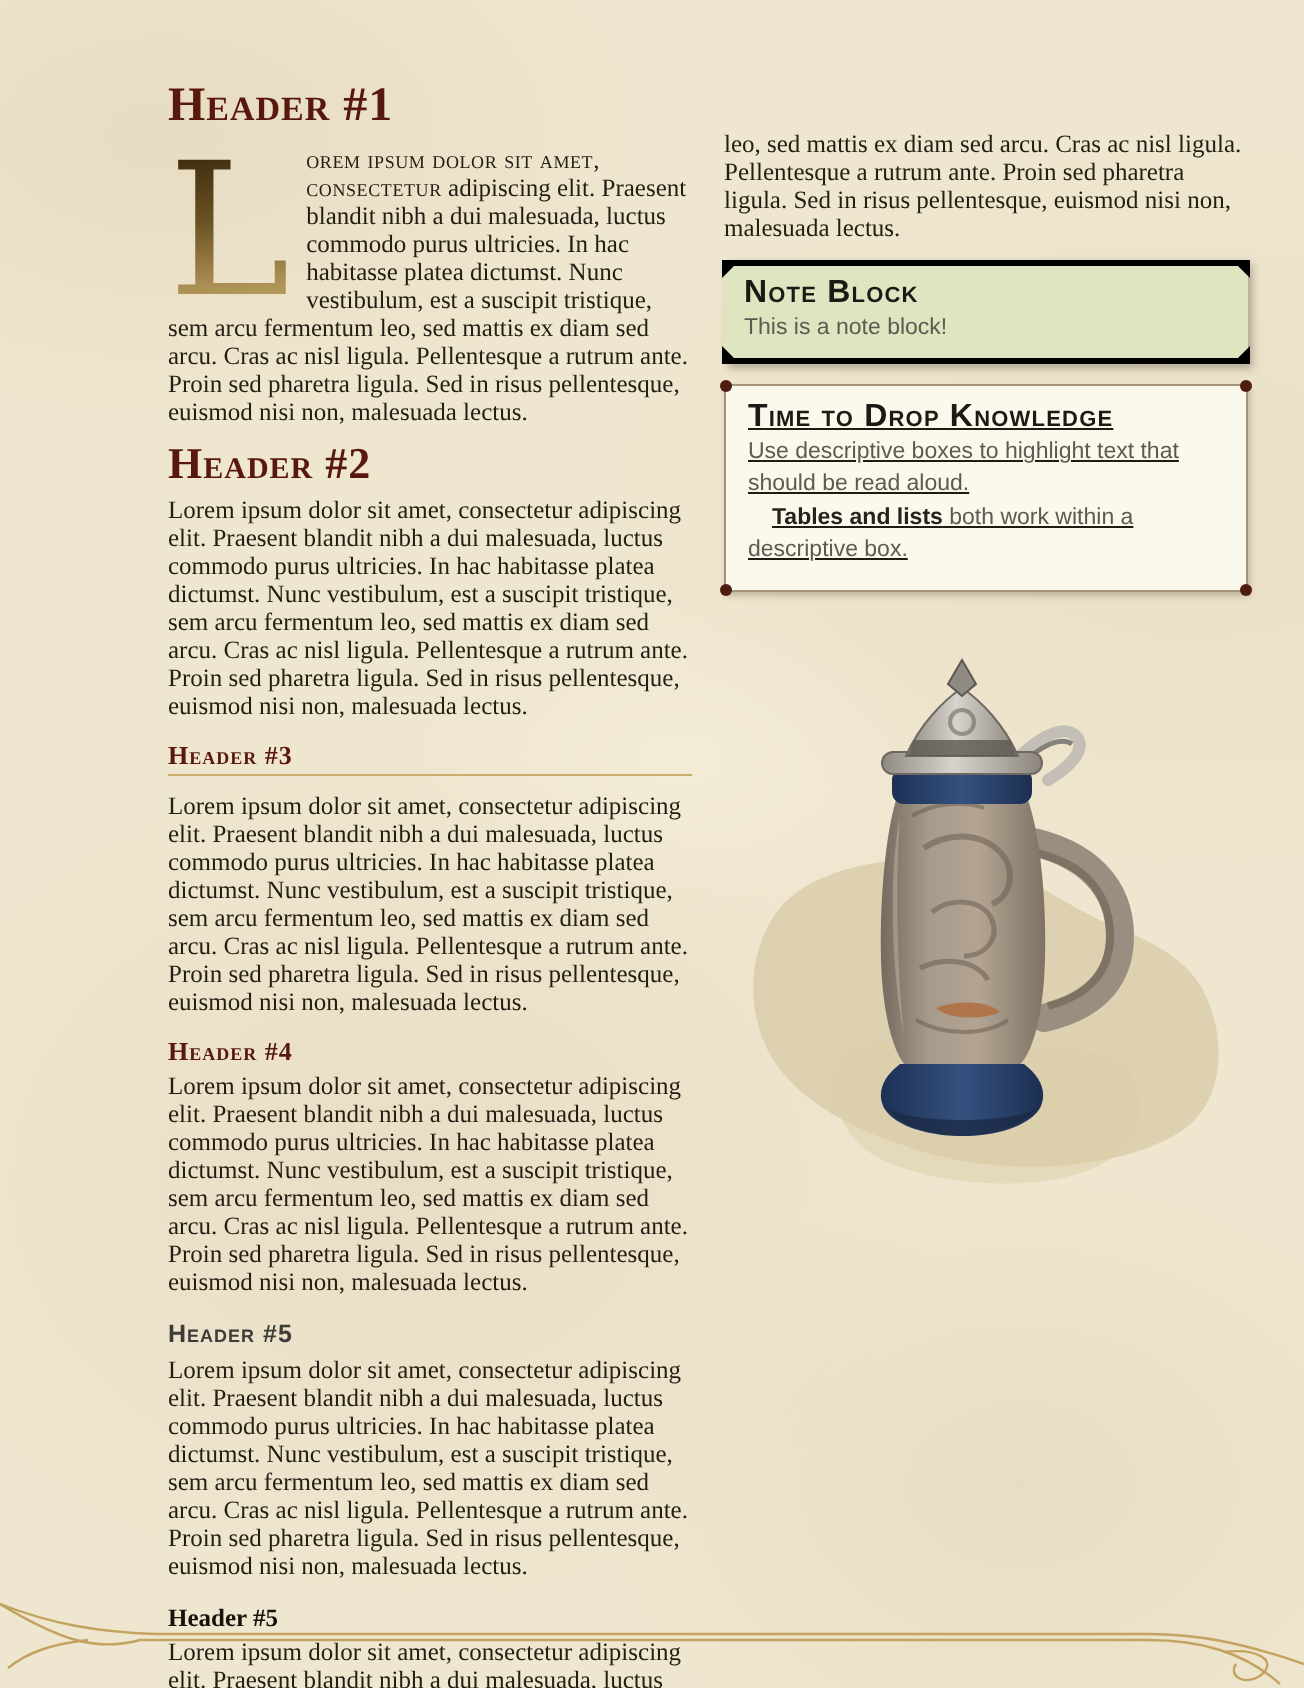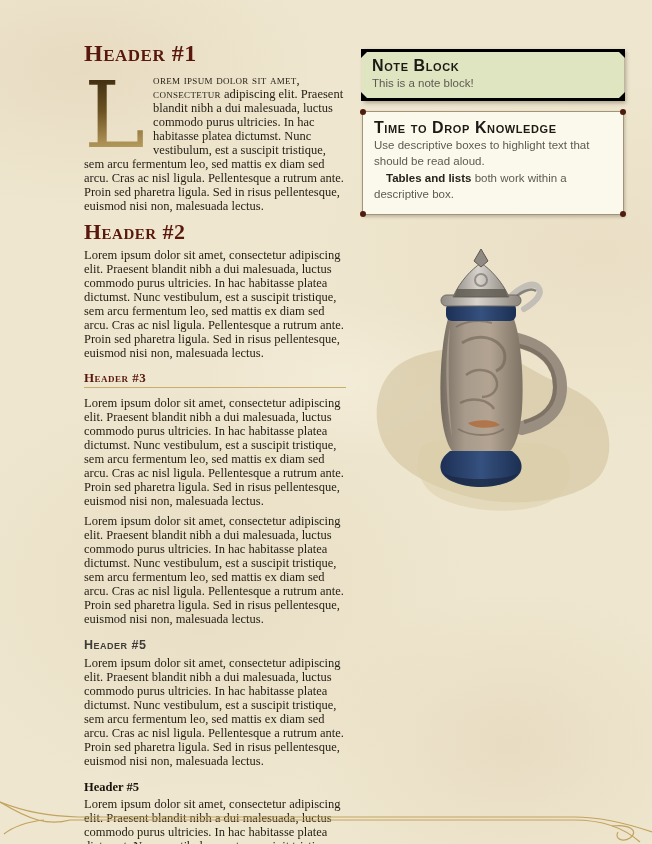--- a/index.html
+++ b/index.html
@@ -93,20 +93,21 @@
   }
 
   
   .descbox {
     position:relative;
     margin:6px 0 0 0;
     background:#fbf8ec;
     border:1px solid #a3937a;
     padding:7px 11px 10px 11px;
     box-shadow:1px 2px 3px rgba(60,50,30,0.25);
+    text-decoration:underline;
   }
   .descbox .dot {
     position:absolute; width:6px; height:6px; border-radius:50%;
     background:#4f1c10;
   }
   .dot-tl { top:-3px; left:-3px; }
   .dot-tr { top:-3px; right:-3px; }
   .dot-bl { bottom:-3px; left:-3px; }
   .dot-br { bottom:-3px; right:-3px; }
   .descbox .box-body { margin-bottom:2px; }
@@ -128,32 +129,34 @@
 
       <h1>Header #1</h1>
       <p class="intro"><span class="dropcap">L</span><span class="lead">orem ipsum dolor sit amet, consectetur</span><span> adipiscing elit. Praesent blandit nibh a dui malesuada, luctus commodo purus ultricies. In hac habitasse platea dictumst. Nunc vestibulum, est a suscipit tristique, sem arcu fermentum leo, sed mattis ex diam sed arcu. Cras ac nisl ligula. Pellentesque a rutrum ante. Proin sed pharetra ligula. Sed in risus pellentesque, euismod nisi non, malesuada lectus.</span></p>
 
       <h2>Header #2</h2>
       <p>Lorem ipsum dolor sit amet, consectetur adipiscing elit. Praesent blandit nibh a dui malesuada, luctus commodo purus ultricies. In hac habitasse platea dictumst. Nunc vestibulum, est a suscipit tristique, sem arcu fermentum leo, sed mattis ex diam sed arcu. Cras ac nisl ligula. Pellentesque a rutrum ante. Proin sed pharetra ligula. Sed in risus pellentesque, euismod nisi non, malesuada lectus.</p>
 
       <h3>Header #3</h3>
       <p>Lorem ipsum dolor sit amet, consectetur adipiscing elit. Praesent blandit nibh a dui malesuada, luctus commodo purus ultricies. In hac habitasse platea dictumst. Nunc vestibulum, est a suscipit tristique, sem arcu fermentum leo, sed mattis ex diam sed arcu. Cras ac nisl ligula. Pellentesque a rutrum ante. Proin sed pharetra ligula. Sed in risus pellentesque, euismod nisi non, malesuada lectus.</p>
 
+      <h4>Header #4</h4>
       <p>Lorem ipsum dolor sit amet, consectetur adipiscing elit. Praesent blandit nibh a dui malesuada, luctus commodo purus ultricies. In hac habitasse platea dictumst. Nunc vestibulum, est a suscipit tristique, sem arcu fermentum leo, sed mattis ex diam sed arcu. Cras ac nisl ligula. Pellentesque a rutrum ante. Proin sed pharetra ligula. Sed in risus pellentesque, euismod nisi non, malesuada lectus.</p>
 
       <h5>Header #5</h5>
       <p>Lorem ipsum dolor sit amet, consectetur adipiscing elit. Praesent blandit nibh a dui malesuada, luctus commodo purus ultricies. In hac habitasse platea dictumst. Nunc vestibulum, est a suscipit tristique, sem arcu fermentum leo, sed mattis ex diam sed arcu. Cras ac nisl ligula. Pellentesque a rutrum ante. Proin sed pharetra ligula. Sed in risus pellentesque, euismod nisi non, malesuada lectus.</p>
 
       <h6>Header #5</h6>
       <p>Lorem ipsum dolor sit amet, consectetur adipiscing elit. Praesent blandit nibh a dui malesuada, luctus commodo purus ultricies. In hac habitasse platea dictumst. Nunc vestibulum, est a suscipit tristique, sem arcu fermentum</p>
 
     </div>
 
     <div class="col">
 
+      <p style="margin-top:25px;">leo, sed mattis ex diam sed arcu. Cras ac nisl ligula. Pellentesque a rutrum ante. Proin sed pharetra ligula. Sed in risus pellentesque, euismod nisi non, malesuada lectus.</p>
 
       <div class="note">
         <span class="corner c-tl"></span>
         <span class="corner c-tr"></span>
         <span class="corner c-bl"></span>
         <span class="corner c-br"></span>
         <p class="box-title">Note Block</p>
         <p class="box-body">This is a note block!</p>
       </div>
 

